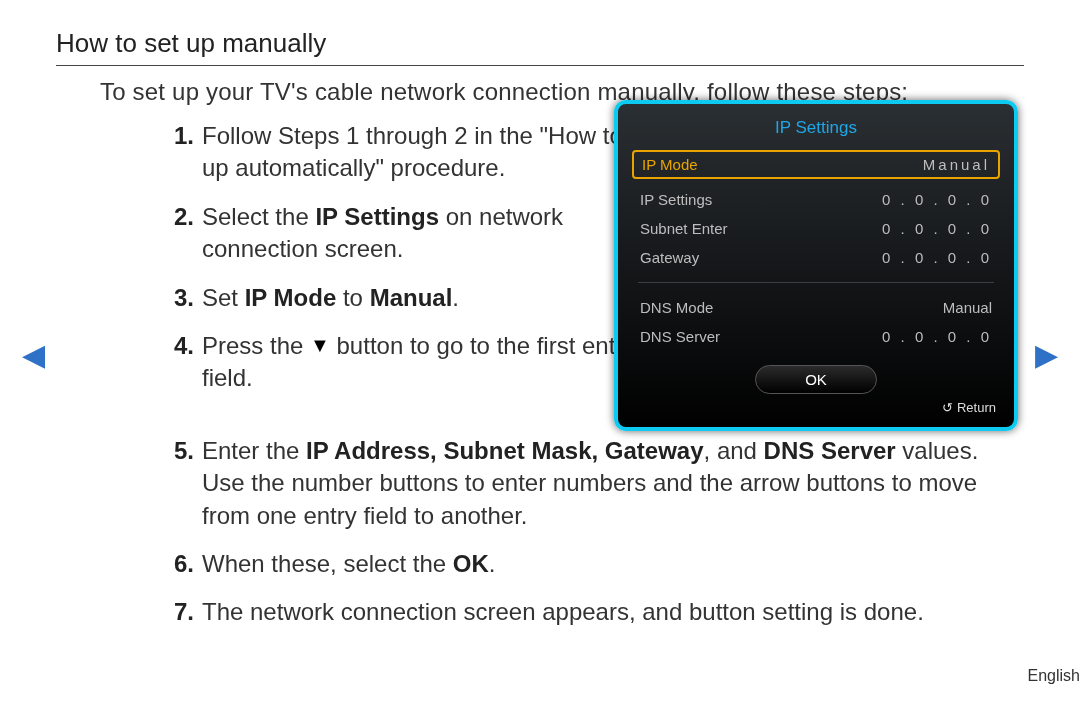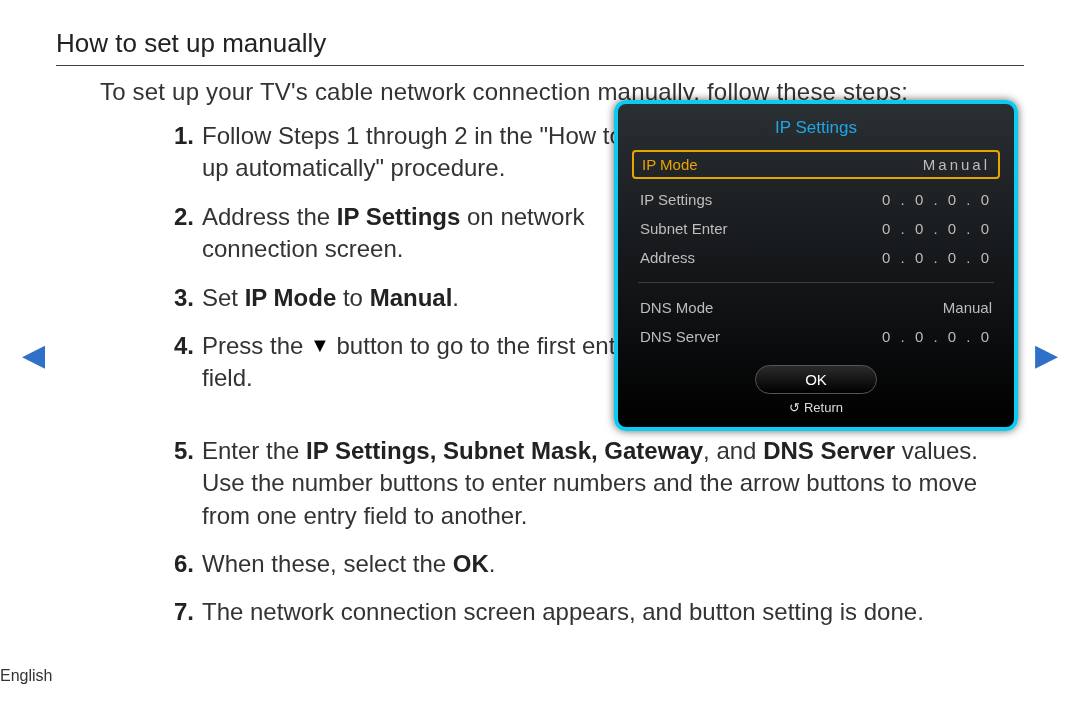--- a/index.html
+++ b/index.html
@@ -24,53 +24,53 @@
   
   .panel{position:absolute;right:62px;top:100px;width:404px;border-radius:12px;background:linear-gradient(#2a2f33,#000);border:4px solid #0ccaf0;box-shadow:0 0 8px rgba(0,0,0,.6);padding:14px 0 12px 0;box-sizing:border-box;font-size:15px;color:#bdbdbd}
   .panel-title{text-align:center;color:#1fa6e5;font-size:17px;margin-bottom:12px}
   .row{display:flex;justify-content:space-between;align-items:center;padding:6px 22px}
   .row-sel{border:2px solid #e9a400;border-radius:4px;margin:0 14px;padding:4px 8px;color:#e9a400;font-weight:400}
   .row-sel .val{color:#e9a400}
   .row .lbl{color:#bdbdbd}
   .row .val{color:#bdbdbd;letter-spacing:3px}
   .hline{height:1px;background:#3a3f43;margin:10px 20px}
   .ok-btn{display:block;margin:14px auto 6px auto;width:120px;text-align:center;background:linear-gradient(#2b2b2b,#000);border:1px solid #555;border-radius:18px;padding:5px 0;color:#fff;font-size:15px}
-  .return{text-align:center;padding:0 18px;color:#ddd;font-size:13px}
+  .return{text-align:right;padding:0 18px;color:#ddd;font-size:13px}
   .return .ricon{display:inline-block;margin-right:4px}
 
-  .footer{position:absolute;bottom:20px;left:0;width:100%;text-align:left;font-size:16px;color:#333}
+  .footer{position:absolute;bottom:20px;left:0;width:100%;text-align:right;font-size:16px;color:#333}
 </style>
 </head>
 <body>
 
 <div class="page">
   <h2 class="title">How to set up manually</h2>
   <hr class="rule">
   <p class="intro">To set up your TV's cable network connection manually, follow these steps:</p>
 
   <ol class="steps">
     <li class="constrained">
       <span class="num bold">1</span>
       <span>Follow Steps 1 through 2 in the "How to set up automatically" procedure.</span>
     </li>
     <li class="constrained">
       <span class="num bold">2</span>
-      <span>Address the </span><span class="hl bold">IP Settings</span><span> on network connection screen.</span>
+      <span>Select the </span><span class="hl bold">IP Settings</span><span> on network connection screen.</span>
     </li>
     <li class="constrained">
       <span class="num bold">3</span>
       <span>Set </span><span class="hl bold">IP Mode</span><span> to </span><span class="hl bold">Manual</span><span>.</span>
     </li>
     <li class="constrained">
       <span class="num bold">4</span>
       <span>Press the </span><span class="down-triangle">▼</span><span> button to go to the first entry field.</span>
     </li>
     <li style="margin-top:40px">
       <span class="num bold">5</span>
-      <span>Enter the </span><span class="hl bold">IP Settings, Subnet Mask, Gateway</span><span>, and </span><span class="hl bold">DNS Server</span><span> values. Use the number buttons to enter numbers and the arrow buttons to move from one entry field to another.</span>
+      <span>Enter the </span><span class="hl bold">IP Address, Subnet Mask, Gateway</span><span>, and </span><span class="hl bold">DNS Server</span><span> values. Use the number buttons to enter numbers and the arrow buttons to move from one entry field to another.</span>
     </li>
     <li>
       <span class="num bold">6</span>
       <span>When these, select the </span><span class="hl bold">OK</span><span>.</span>
     </li>
     <li>
       <span class="num bold">7</span>
       <span>The network connection screen appears, and button setting is done.</span>
     </li>
   </ol>
@@ -87,21 +87,21 @@
     <div style="height:6px"></div>
     <div class="row">
       <span class="lbl">IP Settings</span>
       <span class="val">0 . 0 . 0 . 0</span>
     </div>
     <div class="row">
       <span class="lbl">Subnet Enter</span>
       <span class="val">0 . 0 . 0 . 0</span>
     </div>
     <div class="row">
-      <span class="lbl">Address</span>
+      <span class="lbl">Gateway</span>
       <span class="val">0 . 0 . 0 . 0</span>
     </div>
     <div class="hline"></div>
     <div class="row">
       <span class="lbl">DNS Mode</span>
       <span class="val" style="letter-spacing:normal">Manual</span>
     </div>
     <div class="row">
       <span class="lbl">DNS Server</span>
       <span class="val">0 . 0 . 0 . 0</span>

